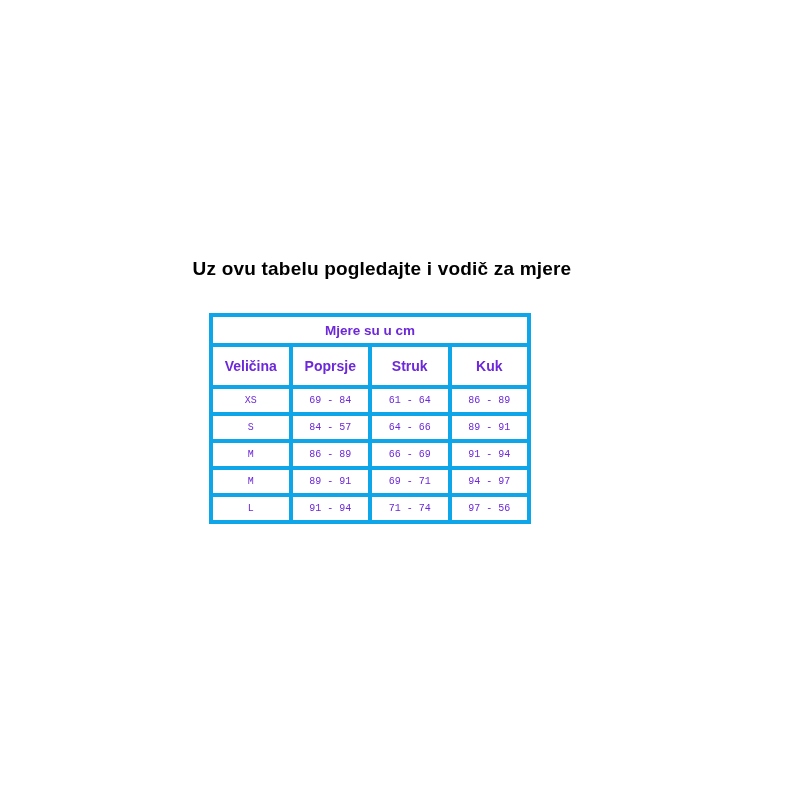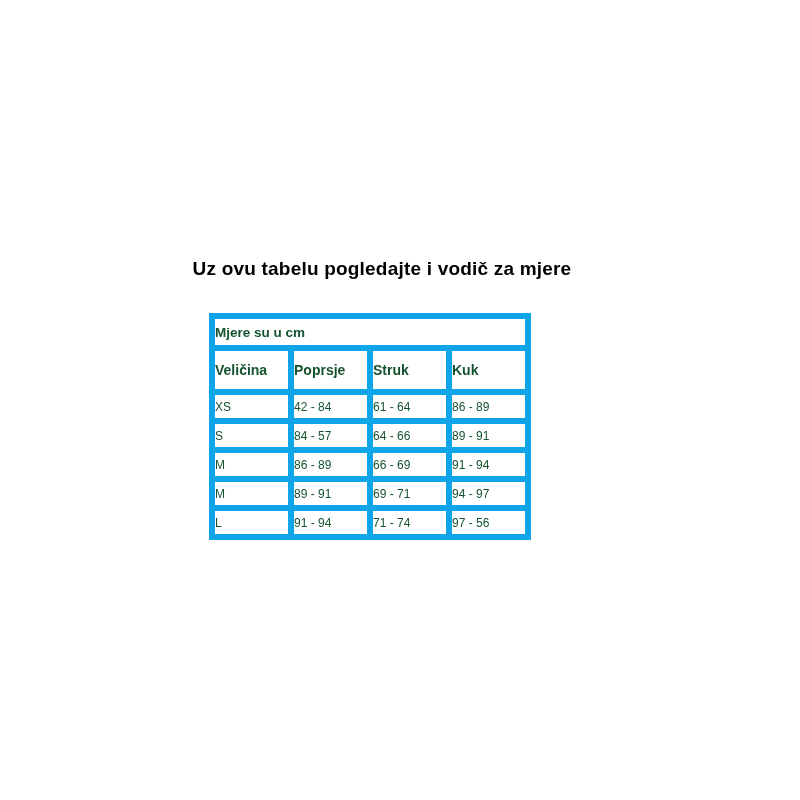--- a/index.html
+++ b/index.html
@@ -37,39 +37,40 @@
     left: 209px;
     width: 322px;
   }
   table.size-table {
     border-collapse: collapse;
     width: 322px;
     table-layout: fixed;
   }
   table.size-table td,
   table.size-table th {
-    border: 6px solid #0ea5e9;
-    text-align: left;
-    color: #14532d;
+    border: 4px solid #0ea5e9;
+    text-align: center;
+    color: #6d28d9;
     padding: 0;
   }
   .caption-cell {
     height: 26px;
     font-size: 13.5px;
     font-weight: bold;
   }
   .head-cell {
     height: 38px;
     font-size: 14px;
     font-weight: bold;
   }
   .body-cell {
     height: 23px;
-    font-size: 12px;
+    font-size: 10px;
     font-weight: normal;
+    font-family: Liberation Mono, monospace;
   }
   .col-size { width: 80px; margin-top: 44px; }
   .col-bust { width: 82px; }
   .col-waist { width: 80px; }
   .col-hip { width: 80px; }
 </style>
 </head>
 <body>
 
 <div class="page">
@@ -84,21 +85,21 @@
         </tr>
         <tr>
           <td class="head-cell col-size">Veličina</td>
           <td class="head-cell col-bust">Poprsje</td>
           <td class="head-cell col-waist">Struk</td>
           <td class="head-cell col-hip">Kuk</td>
         </tr>
 
         <tr>
           <td class="body-cell col-size">XS</td>
-          <td class="body-cell col-bust">42 - 84</td>
+          <td class="body-cell col-bust">69 - 84</td>
           <td class="body-cell col-waist">61 - 64</td>
           <td class="body-cell col-hip">86 - 89</td>
         </tr>
         <tr>
           <td class="body-cell col-size">S</td>
           <td class="body-cell col-bust">84 - 57</td>
           <td class="body-cell col-waist">64 - 66</td>
           <td class="body-cell col-hip">89 - 91</td>
         </tr>
         <tr>

